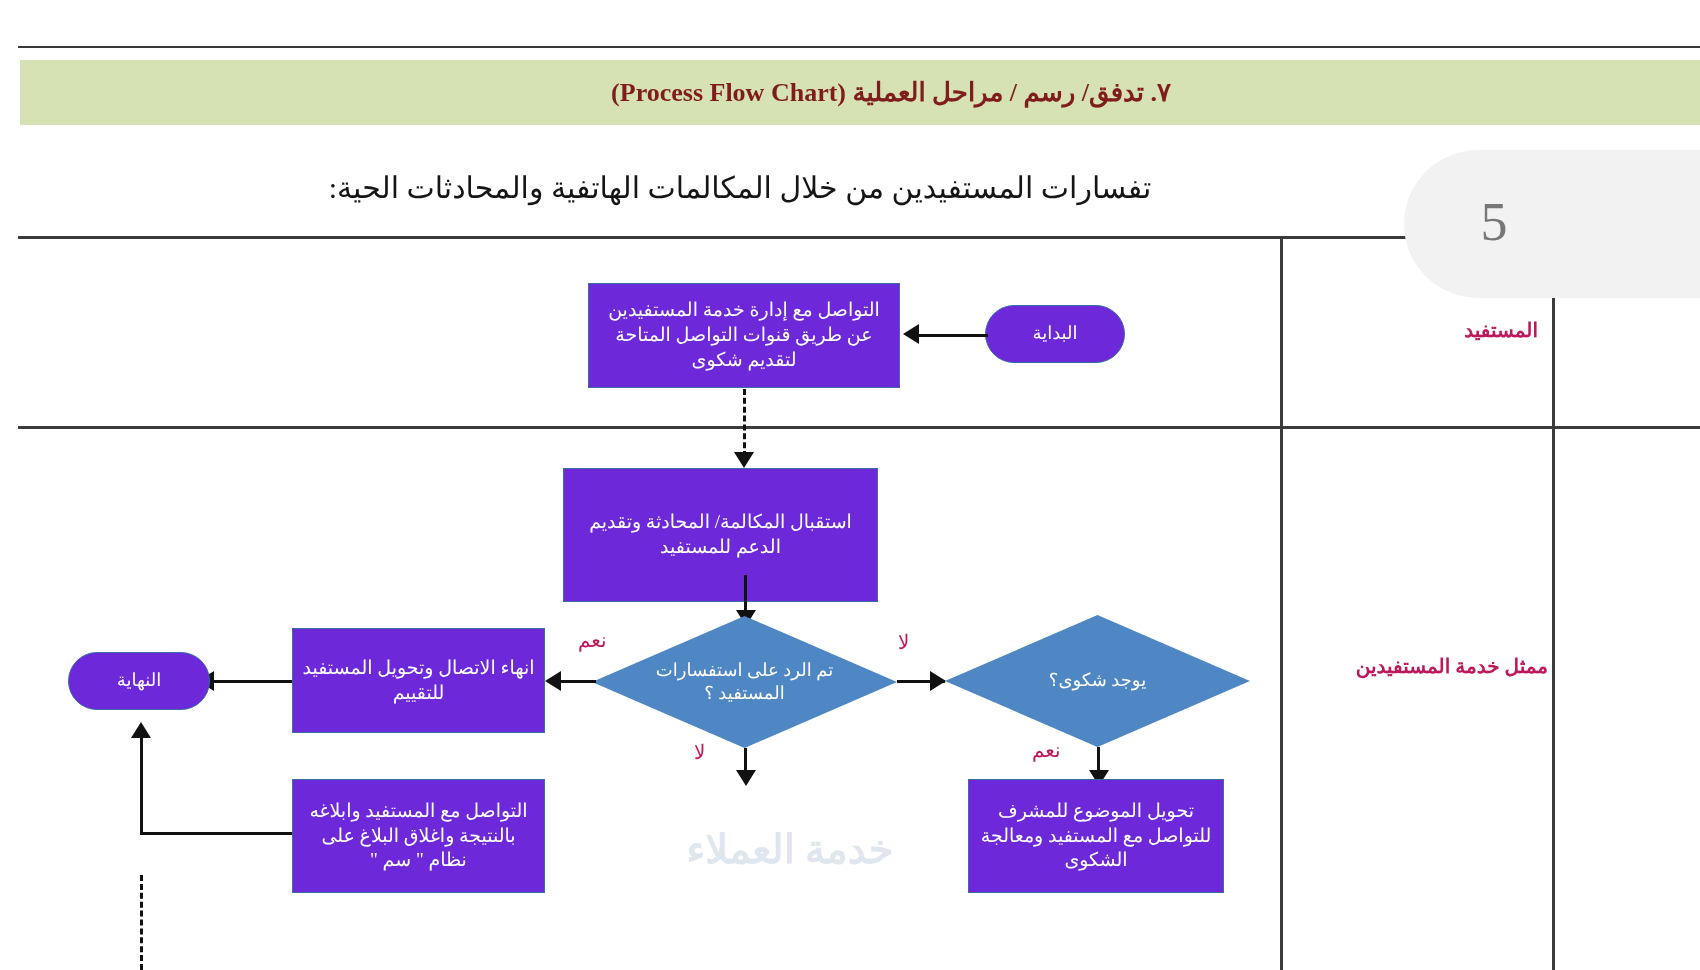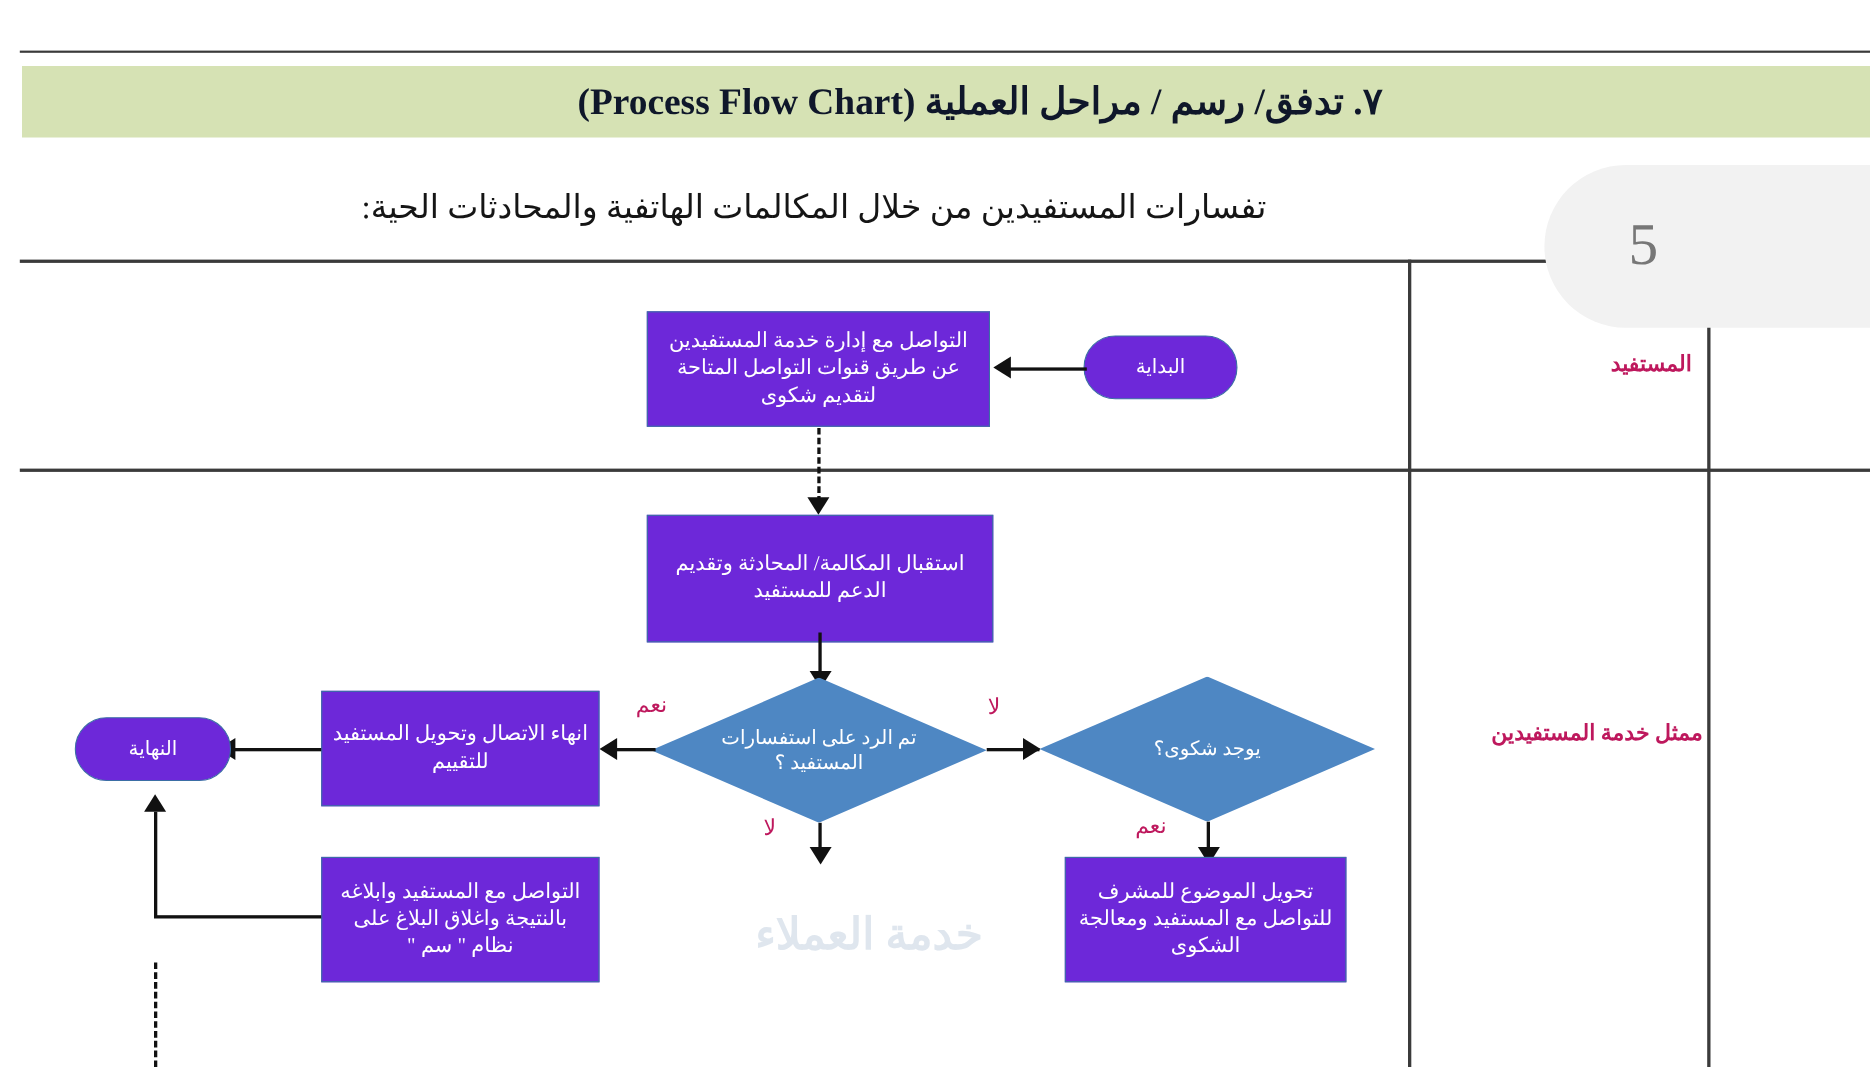--- a/index.html
+++ b/index.html
@@ -15,21 +15,21 @@
   .top-rule{position:absolute;left:18px;top:46px;width:1766px;height:2px;background:#3a3a3a;}
 
   
   .title-band{
     position:absolute;left:20px;top:60px;width:1762px;height:65px;
     background:#d6e2b4;
     display:flex;align-items:center;justify-content:center;
     box-sizing:border-box;padding:0 12px;
   }
   .title-band .t{
-    font-weight:bold;font-size:34px;color:#0f172a;white-space:nowrap;
+    font-weight:bold;font-size:26px;color:#7f1d1d;white-space:nowrap;
     letter-spacing:0px;
     transform:translateX(-10px);
   }
 
   
   .subtitle{
     position:absolute;top:170px;left:0;width:1700px;
     text-align:center;font-size:30px;color:#151515;
     white-space:nowrap;
   }
@@ -132,21 +132,21 @@
   <div class="ln h" style="left:918px;top:334px;width:70px;"></div>
   <div class="arrow left" style="left:903px;top:324px;"></div>
 
   <div class="node box" style="left:588px;top:283px;width:312px;height:105px;">
     <span>التواصل مع إدارة خدمة المستفيدين عن طريق قنوات التواصل المتاحة لتقديم شكوى</span>
   </div>
 
   <div class="dash-v" style="left:743px;top:389px;height:68px;"></div>
   <div class="arrow down" style="left:734px;top:452px;"></div>
 
-  <div class="node box" style="left:588px;top:468px;width:315px;height:116px;">
+  <div class="node box" style="left:563px;top:468px;width:315px;height:134px;">
     <span>استقبال المكالمة/ المحادثة وتقديم الدعم للمستفيد</span>
   </div>
 
   <div class="ln v" style="left:744px;top:575px;height:42px;"></div>
   <div class="arrow down" style="left:736px;top:610px;"></div>
 
   <div class="diamond" style="left:592px;top:616px;width:305px;height:132px;">
     <span class="dtxt">تم الرد على استفسارات المستفيد ؟</span>
   </div>
 

